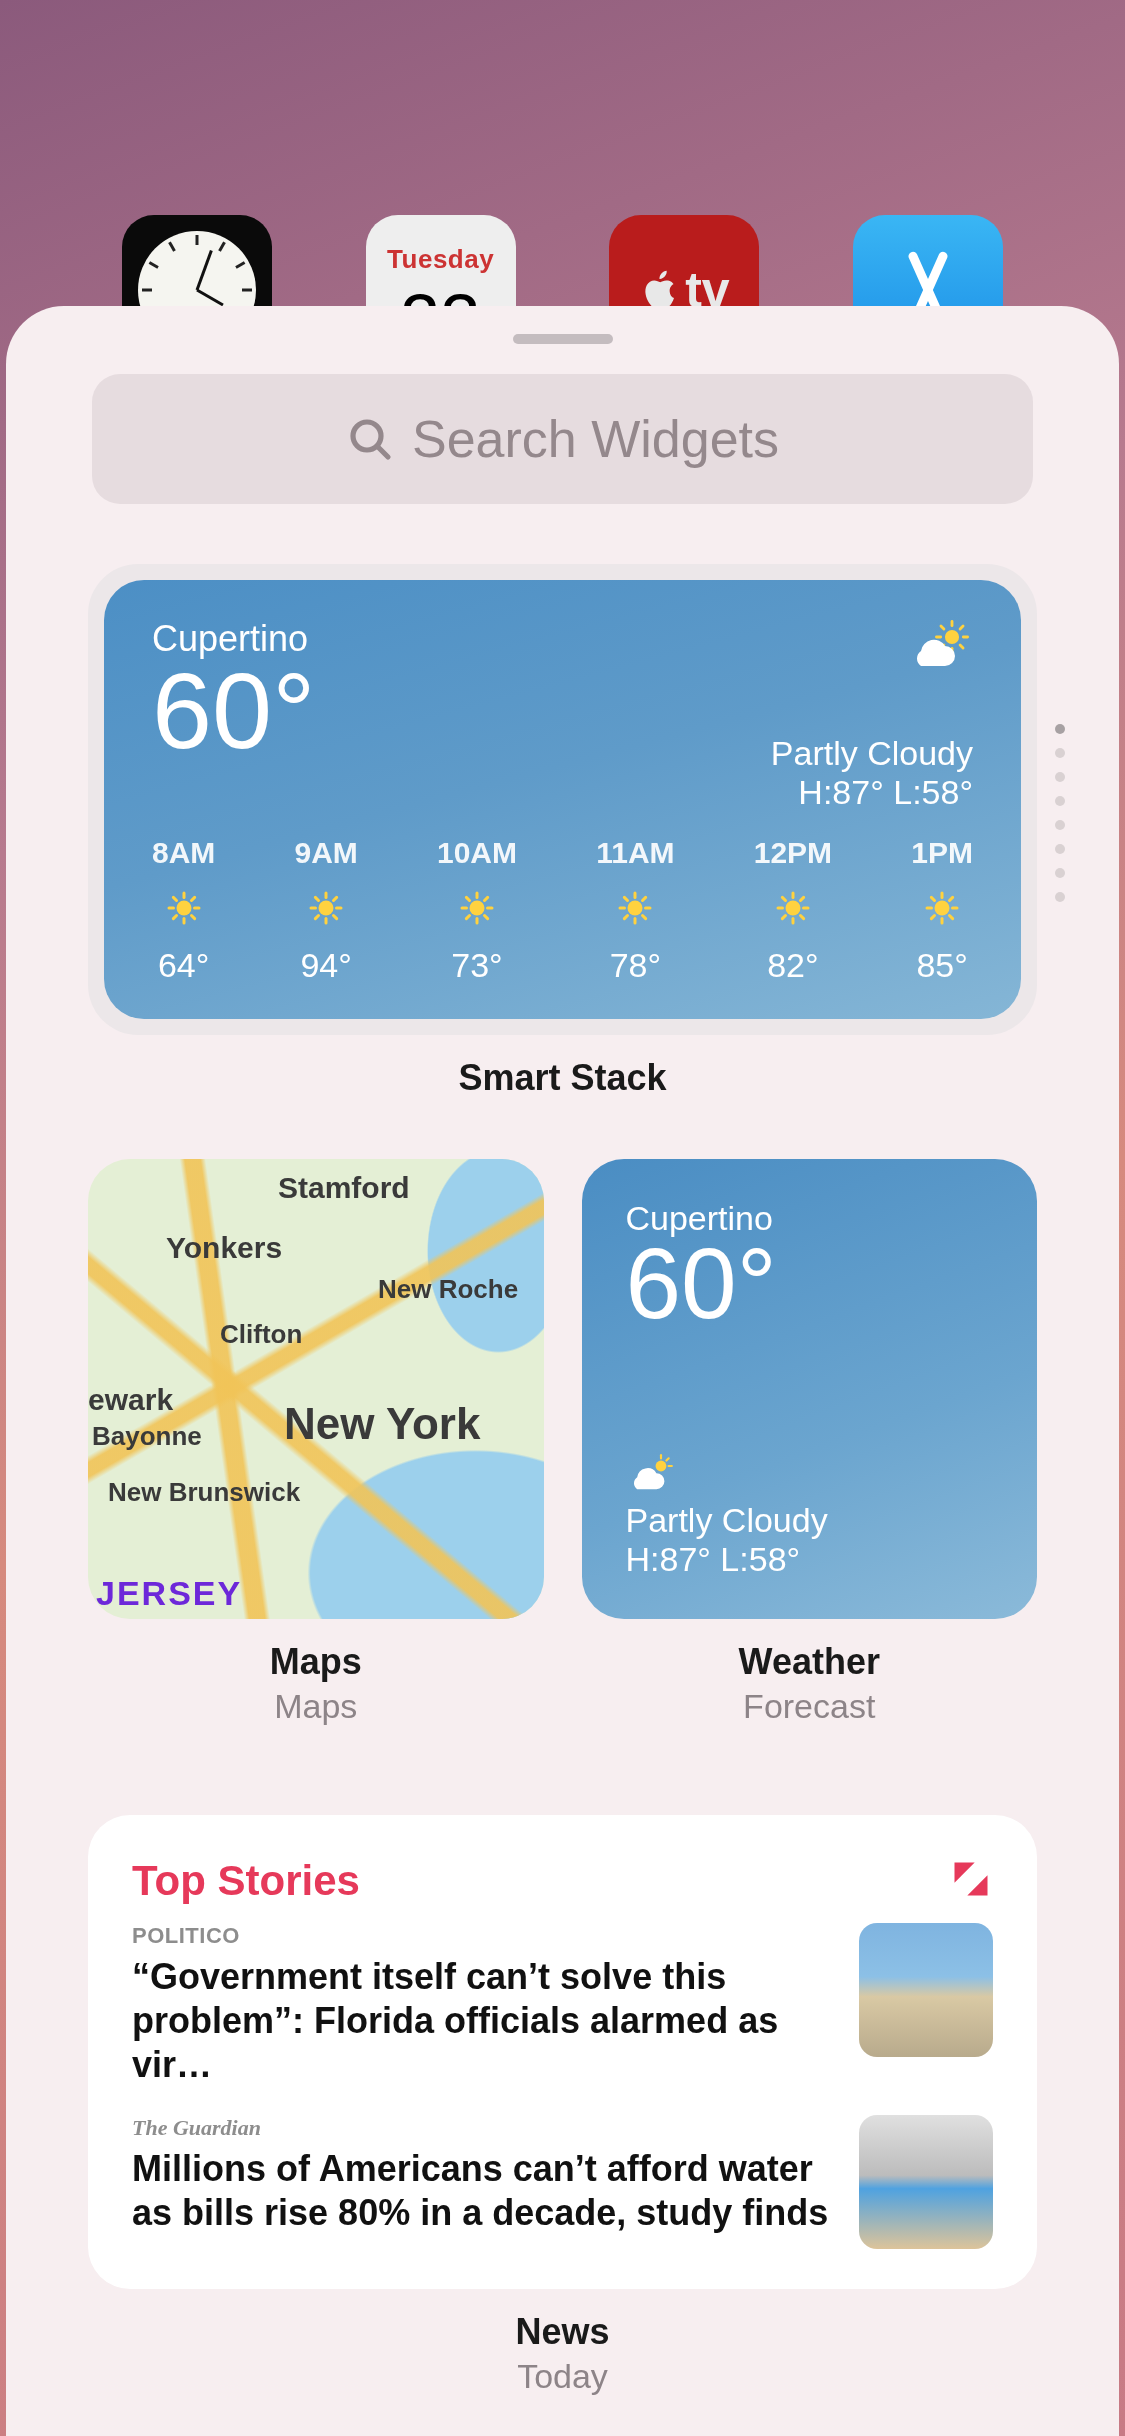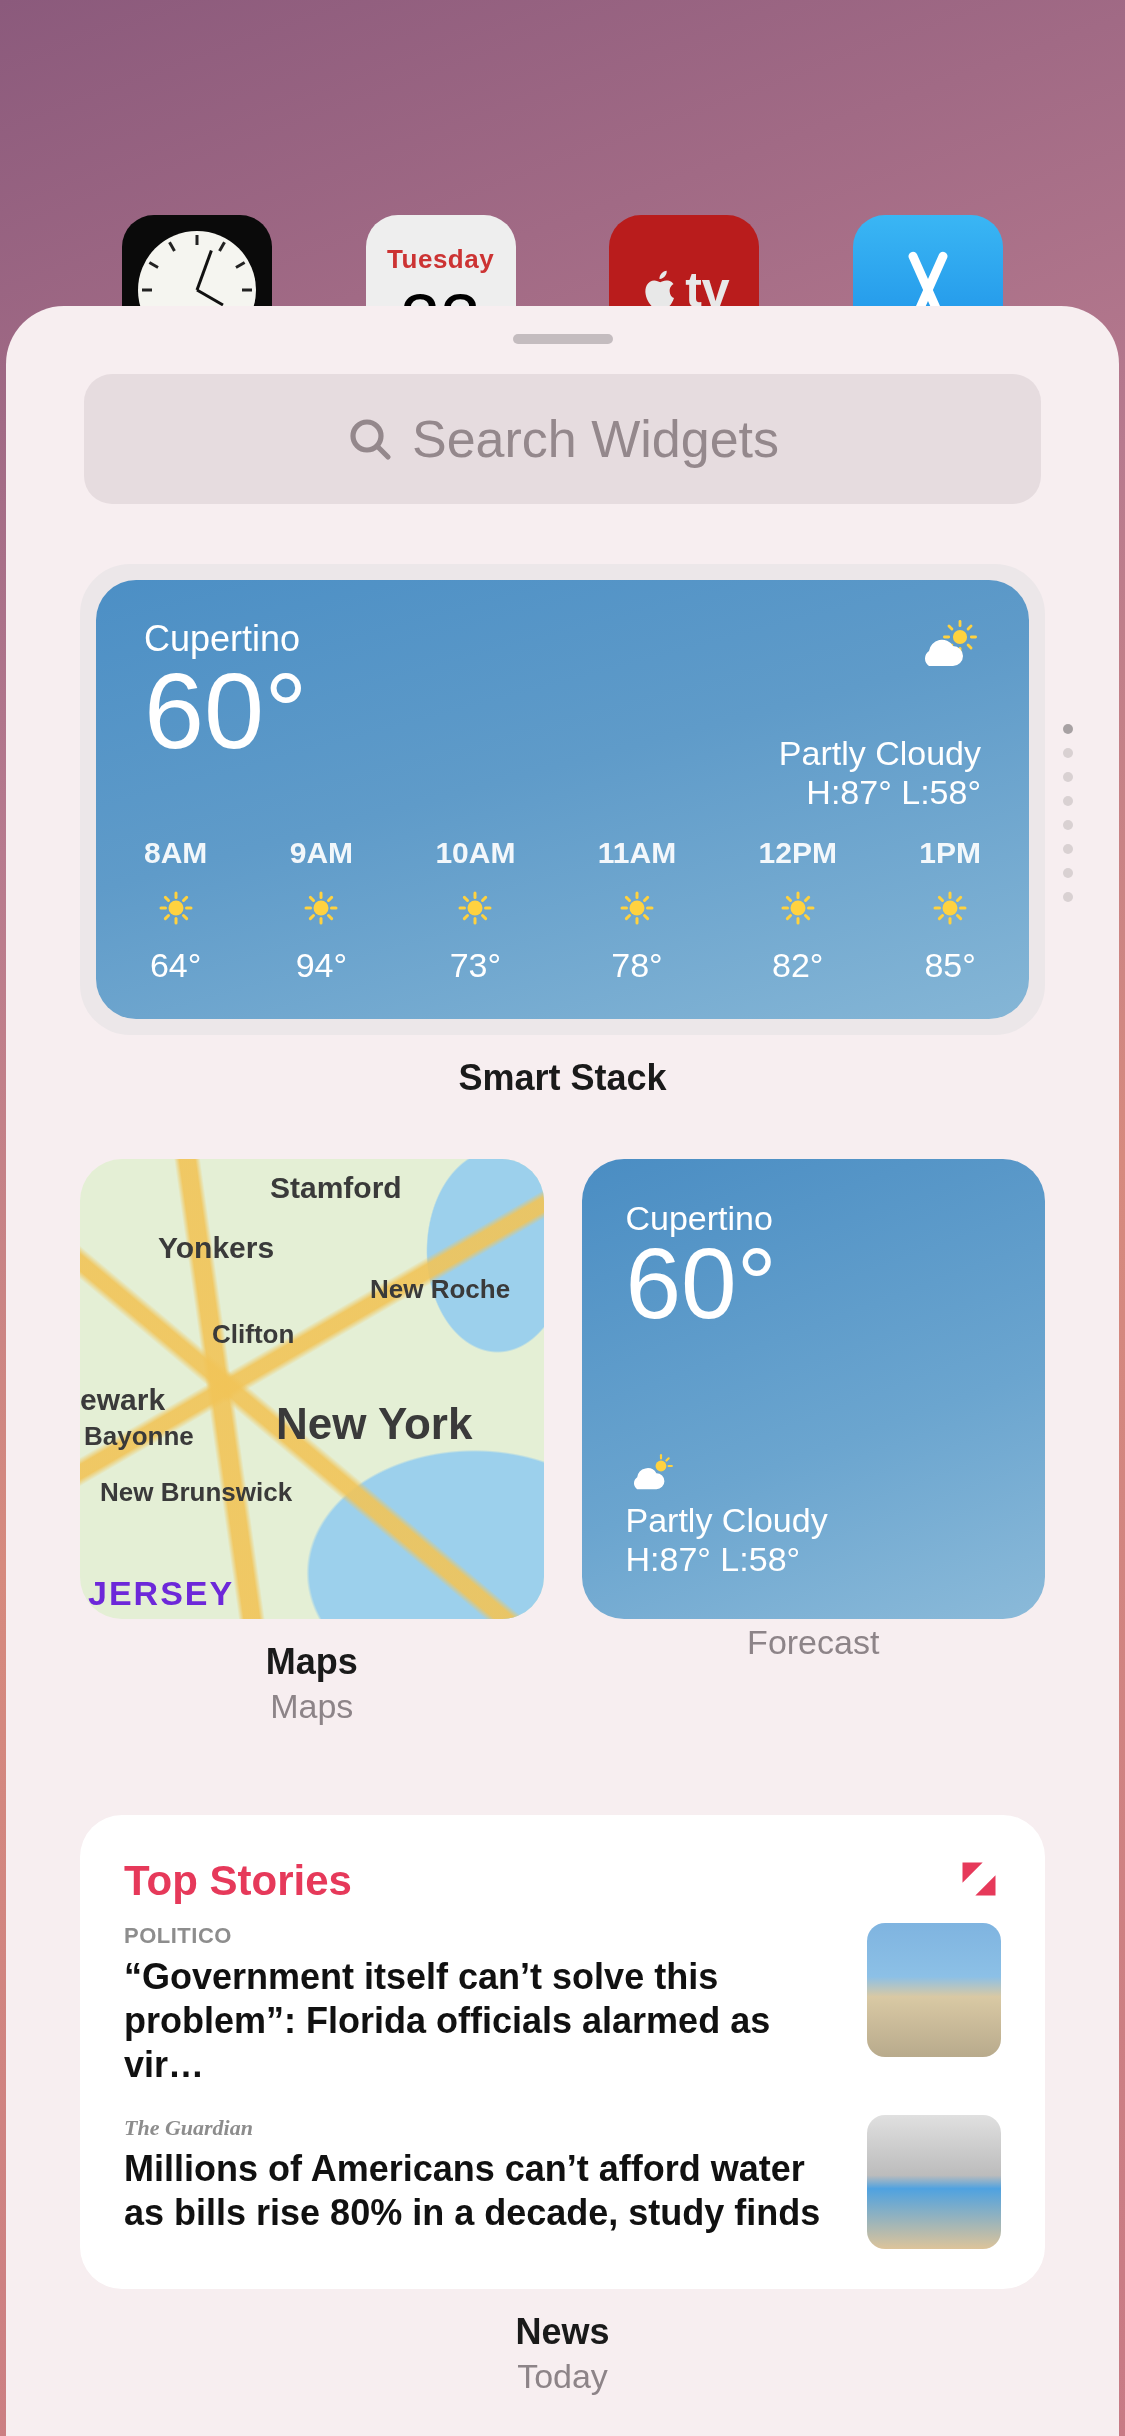--- a/index.html
+++ b/index.html
@@ -11,21 +11,21 @@
 .home-icon { width: 150px; height: 150px; border-radius: 32px; display: flex; align-items: center; justify-content: center; flex-direction: column; font-weight: 600; }
 .icon-clock { background: #0a0a0a; }
 .icon-clock .face { width: 118px; height: 118px; border-radius: 50%; background: #f5f5f0; position: relative; }
 .icon-cal { background: #eee; color: #c33; font-size: 26px; padding-top: 10px; letter-spacing: 0.5px; }
 .icon-cal .daynum { color: #000; font-size: 72px; line-height: 0.7; margin-top: 20px; font-weight: 400; }
 .icon-tv { background: #b91c1c; color: #e8e8e8; font-size: 50px; font-weight: 700; }
 .icon-appstore { background: linear-gradient(#3ab6f4, #1a8de6); color: #fff; }
 .icon-appstore svg { width: 90px; height: 90px; }
 
 
-.sheet { position: absolute; left: 6px; right: 6px; top: 306px; bottom: 0; background: #f7eef0; border-radius: 58px 58px 0 0; padding: 28px 8px 0; }
+.sheet { position: absolute; left: 6px; right: 6px; top: 306px; bottom: 0; background: #f7eef0; border-radius: 58px 58px 0 0; padding: 28px 16px 0; }
 .grabber { width: 100px; height: 10px; background: #c4bcbf; border-radius: 6px; margin: 0 auto 30px; }
 .search { margin: 0 70px 60px; height: 130px; background: #e6dcdf; border-radius: 28px; display: flex; align-items: center; justify-content: center; gap: 18px; color: #94888c; font-size: 52px; }
 .search svg { width: 48px; height: 48px; stroke: #94888c; }
 
 .content { padding: 0 66px; }
 
 
 .smart { background: #ece7e9; border-radius: 50px; padding: 16px; }
 .weather-large { background: linear-gradient(165deg, #4c8fc5 0%, #5f9bc9 45%, #85b6d6 100%); border-radius: 40px; padding: 38px 48px 34px; color: #fff; position: relative; }
 .wl-row1 { display: flex; justify-content: space-between; align-items: flex-start; }
@@ -338,20 +338,21 @@
                   </g>
                 </svg>
               <svg class="cloud" width="40" height="26" viewBox="0 0 50 32">
                   <path d="M14 30h24a10 10 0 0 0 0-20 13 13 0 0 0-24 5 9 9 0 0 0 0 15z" fill="#fff"></path>
                 </svg>
             </span>
             <div class="ws-cond">Partly Cloudy</div>
             <div class="ws-hl">H:87° L:58°</div>
           </div>
         </div>
+        <div class="caption">Weather</div>
         <div class="subcaption">Forecast</div>
       </div>
     </div>
 
     <div class="news-card">
       <div class="news-head">
         <div class="news-title">Top Stories</div>
         <span class="news-logo">
           <svg viewBox="0 0 24 24">
               <path d="M3 3 L14 3 L3 14 Z" fill="#e6395a"></path>

